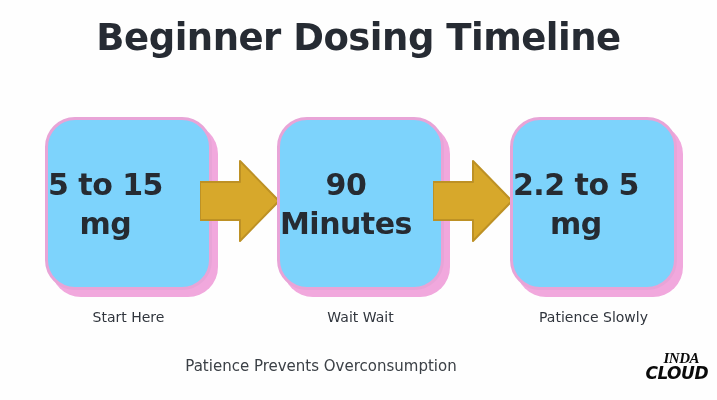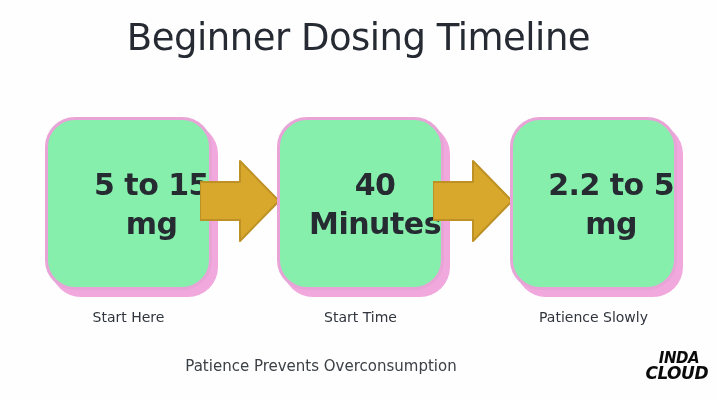--- a/index.html
+++ b/index.html
@@ -14,37 +14,37 @@
     background: #FEFEFE;
     overflow: hidden;
   }
   .title {
     position: absolute;
     top: 16px;
     left: 0;
     width: 717px;
     text-align: center;
     font-size: 37px;
-    font-weight: normal;
+    font-weight: bold;
     letter-spacing: -0.5px;
     color: #262B33;
   }
   .step-box {
     position: absolute;
     top: 117px;
     width: 167px;
     height: 173px;
     box-sizing: border-box;
-    background: #86efac;
+    background: #7dd3fc;
     border: 3px solid #E8A4D7;
     border-radius: 30px;
     box-shadow: 6px 7px 0 0 #F1A8DD;
     display: flex;
     align-items: center;
-    justify-content: flex-end;
+    justify-content: flex-start;
   }
   .step-box.b1 { left: 45px; }
   .step-box.b2 { left: 277px; }
   .step-box.b3 { left: 510px; }
   .dose {
     text-align: center;
     font-size: 30px;
     font-weight: bold;
     line-height: 1.3;
     color: #262B32;
@@ -89,21 +89,21 @@
     position: absolute;
     top: 352px;
     right: 9px;
     text-align: right;
     color: #0A0A0A;
     font-style: italic;
     font-weight: bold;
     line-height: 0.92;
     letter-spacing: -0.5px;
   }
-  .logo .line1 { font-size: 15px; padding-right: 9px; }
+  .logo .line1 { font-size: 15px; padding-right: 9px; font-family: Liberation Serif, serif; }
   .logo .line2 { font-size: 17px; }
 </style>
 </head>
 <body>
 
 <div class="canvas">
 
   <div class="title">Beginner Dosing Timeline</div>
 
   <div class="step-box b1">
@@ -113,25 +113,25 @@
     </div>
   </div>
   <div class="step-label l1">Start Here</div>
 
   <svg class="arrow a1" viewBox="0 0 80 84" aria-hidden="true">
     <polygon points="0,23 40,23 40,2 79,42 40,82 40,61 0,61"></polygon>
   </svg>
 
   <div class="step-box b2">
     <div class="dose">
-      <div>40</div>
+      <div>90</div>
       <div>Minutes</div>
     </div>
   </div>
-  <div class="step-label l2">Start Time</div>
+  <div class="step-label l2">Wait Wait</div>
 
   <svg class="arrow a2" viewBox="0 0 80 84" aria-hidden="true">
     <polygon points="0,23 40,23 40,2 79,42 40,82 40,61 0,61"></polygon>
   </svg>
 
   <div class="step-box b3">
     <div class="dose">
       <div>2.2 to 5</div>
       <div>mg</div>
     </div>

